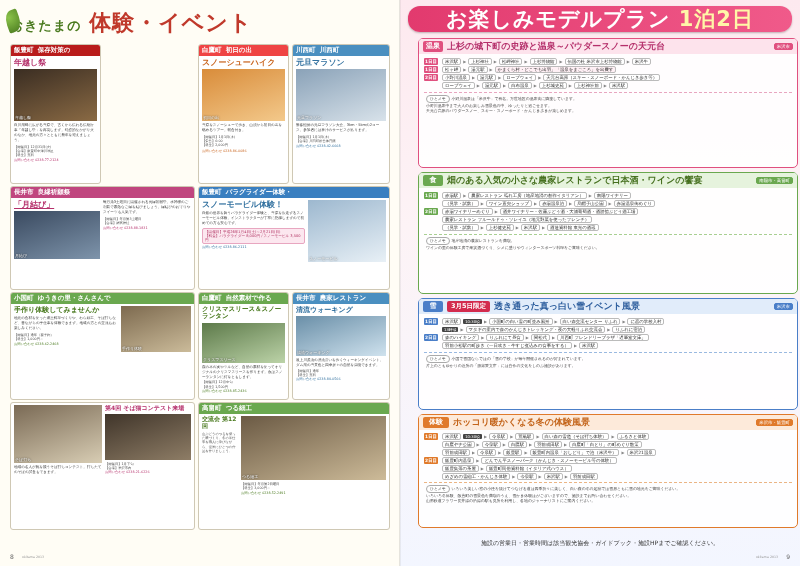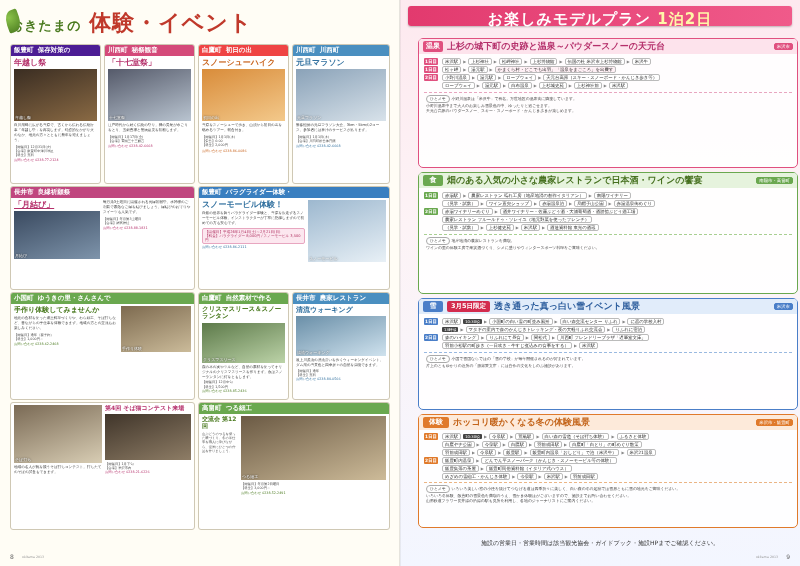--- a/index.html
+++ b/index.html
@@ -27,23 +27,23 @@
   .photo { background:#b9b0a0; position:relative; overflow:hidden; }
   .ph-label { position:absolute; left:1px; bottom:1px; font-size:4px; color:#fff; text-shadow:0 0 2px #000; }
   .tiny { font-size:3.6px; line-height:1.35; color:#3a3a3a; }
   .tiny2 { font-size:3.3px; line-height:1.3; color:#4a4a4a; }
   .hdl { font-size:8px; font-weight:bold; line-height:1.15; }
   .pinkbox { background:#fce7ef; border:1px solid #e8a6c0; border-radius:2px; padding:1px 2px; font-size:3.6px; color:#b03060; }
 
   
   .right { position:absolute; left:400px; top:0; width:400px; height:566px;
            background:linear-gradient(180deg,#fde9ef 0%, #fdf3f6 40%, #f3f6ff 100%); }
-  .right-banner { position:absolute; left:8px; top:6px; width:384px; height:20px;
-           background:linear-gradient(90deg,#e23a6e,#f05a8a); border-radius:3px;
-           color:#fff; text-align:center; font-size:15px; font-weight:bold; line-height:26px; letter-spacing:1px;
+  .right-banner { position:absolute; left:8px; top:6px; width:384px; height:26px;
+           background:linear-gradient(90deg,#e23a6e,#f05a8a); border-radius:12px;
+           color:#fff; text-align:center; font-size:21px; font-weight:bold; line-height:26px; letter-spacing:1px;
            box-shadow:0 1px 2px rgba(0,0,0,.25); }
   .right-banner .num { color:#fff7a8; }
 
   .sec { position:absolute; left:10px; width:380px; border-radius:5px; background:rgba(255,255,255,.88);margin-left:8px; }
   .sec-onsen { border:1.5px solid #e0507f; }
   .sec-shoku { border:1.5px solid #6aa84f; }
   .sec-yuki  { border:1.5px solid #4a7ec8; }
   .sec-taiken{ border:1.5px solid #e07a2b; }
   .sec-hd { height:15px; display:flex; align-items:center; padding:0 4px; border-radius:3px 3px 0 0; }
   .sec-badge { width:20px; height:11px; line-height:11px; text-align:center; color:#fff; font-size:7px; font-weight:bold; border-radius:2px; margin-right:4px; }
@@ -70,53 +70,37 @@
 
     <div class="left-head">
       <div class="leaf"></div>
       <div class="left-title">
         <span style="font-size:13px;">おきたまの</span>
         <span class="big accent">体験・イベント</span>
       </div>
     </div>
 
     <div class="card" style="left:10px; top:44px; width:91px; height:140px;">
-      <div class="card-hd" style="background:#4c1d95;">
+      <div class="card-hd" style="background:#b91c1c;">
         <span>飯豊町</span>
         <span style="margin-left:2px;">保存対策の</span>
       </div>
       <div class="card-body">
         <div class="hdl" style="color:#b5306b;">年越し祭</div>
         <div class="photo" style="height:52px;margin-top:2px;background:linear-gradient(160deg,#3a2d22,#8a6a44);">
           <span class="ph-label">年越し祭</span>
         </div>
         <div class="tiny" style="margin-top:2px;">白川湖畔に広がる雪原で、古くから伝わる伝統行事「年越し祭」を再現します。幻想的なかがり火のなか、地元の方々とともに新年を迎えましょう。</div>
         <div class="tiny2" style="margin-top:2px;white-space:pre-line;">【開催日】12月31日(火)
 【会場】飯豊町中津川地区
 【料金】無料</div>
         <div class="tiny2" style="margin-top:1px;color:#b5306b;">お問い合わせ 0238-77-2124</div>
       </div>
     </div>
 
-    <div class="card" style="left:104px; top:44px; width:91px; height:140px;">
-      <div class="card-hd" style="background:#d44a7a;">
-        <span>川西町</span>
-        <span style="margin-left:2px;">秘祭観音</span>
-      </div>
-      <div class="card-body">
-        <div class="hdl" style="color:#b5306b;">「十七堂祭」</div>
-        <div class="photo" style="height:52px;margin-top:2px;background:linear-gradient(160deg,#555a6a,#b9c4d0);">
-          <span class="ph-label">十七堂祭</span>
-        </div>
-        <div class="tiny" style="margin-top:2px;">江戸時代から続く伝統の祭り。裸の男衆が水ごりをとり、五穀豊穣と無病息災を祈願します。</div>
-        <div class="tiny2" style="margin-top:2px;white-space:pre-line;">【開催日】1月17日(金)
-【会場】置賜三十三観音</div>
-        <div class="tiny2" style="margin-top:1px;color:#b5306b;">お問い合わせ 0238-42-6668</div>
-      </div>
-    </div>
 
     <div class="card" style="left:198px; top:44px; width:91px; height:140px;">
       <div class="card-hd" style="background:#ef4444;">
         <span>白鷹町</span>
         <span style="margin-left:2px;">初日の出</span>
       </div>
       <div class="card-body">
         <div class="hdl" style="color:#c8621b;">スノーシューハイク</div>
         <div class="photo" style="height:52px;margin-top:2px;background:linear-gradient(160deg,#d98c3a,#f3c98b);">
           <span class="ph-label">初日の出</span>

